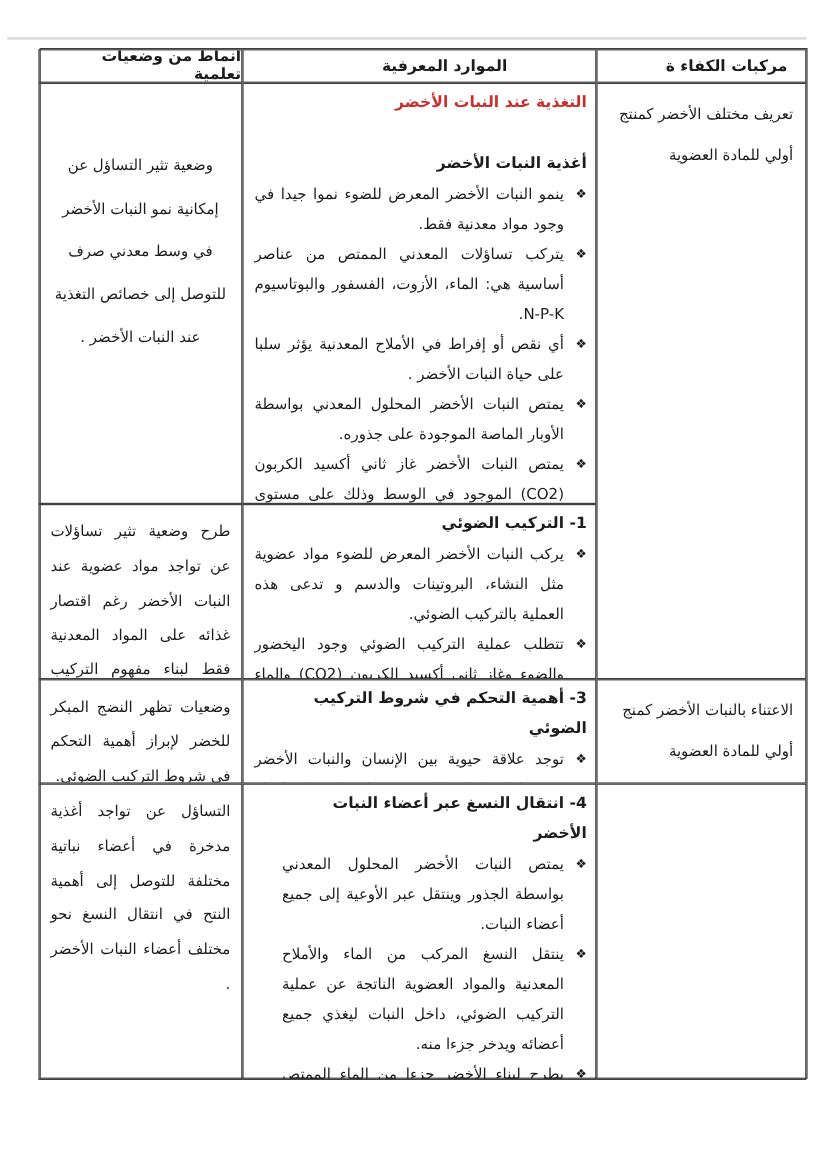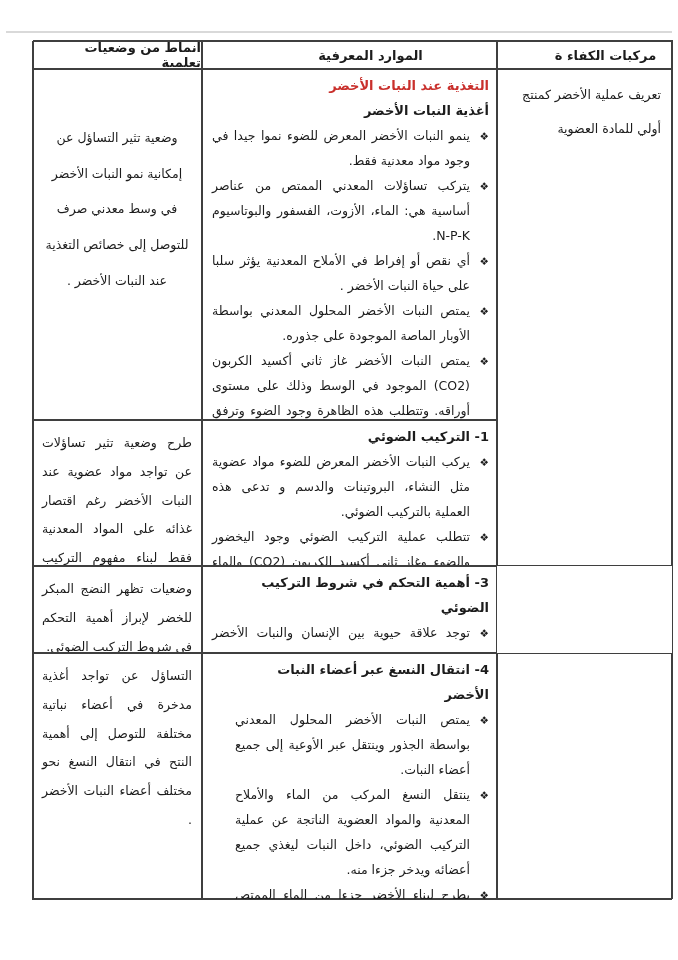--- a/index.html
+++ b/index.html
@@ -36,21 +36,21 @@
   }
   
   .comp-cell { padding: 8px 10px; line-height: 2.7; text-align: right; font-size: 12.5px; }
   .comp-span2 { grid-column: 1; grid-row: 2 / span 2; }
   
   .res-cell { padding: 3px 7px 3px 9px; }
   .res-title-red {
     color: var(--title_red, #c9302c);
     font-weight: bold; font-size: 13px; line-height: 25px;
   }
-  .res-subtitle { font-weight: bold; font-size: 13px; line-height: 25px; }
+  .res-subtitle { font-weight: bold; font-size: 13px; line-height: 25px; margin-top: 26px; }
   .res-heading { font-weight: bold; font-size: 13px; line-height: 25px; }
   .bullet-row { display: flex; line-height: 25px; }
   .bullet-marker {
     flex: 0 0 19px; font-size: 10.5px; text-align: right;
     padding-top: 1px; color: #1c1c1c;
   }
   .bullet-text { flex: 1 1 auto; text-align: justify; }
   
   .sit-cell { padding: 8px 9px; line-height: 2.3; text-align: justify; }
   .sit-first { padding-top: 50px; line-height: 2.85; text-align: center; }
@@ -66,21 +66,21 @@
     <span>مركبات الكفاء ة</span>
   </div>
   <div class="cell hcell">
     <span>الموارد المعرفية</span>
   </div>
   <div class="cell hcell">
     <span>أنماط من وضعيات تعلمية</span>
   </div>
 
   <div class="cell comp-cell comp-span2">
-    <span>تعريف عملية الأخضر كمنتج أولي للمادة العضوية</span>
+    <span>تعريف مختلف الأخضر كمنتج أولي للمادة العضوية</span>
   </div>
 
   <div class="cell res-cell" style="grid-column:2; grid-row:2;">
     <div class="res-title-red">التغذية عند النبات الأخضر</div>
     <div class="res-subtitle">أغذية النبات الأخضر</div>
     <div class="bullet-row">
       <span class="bullet-marker">❖</span>
       <span class="bullet-text">ينمو النبات الأخضر المعرض للضوء نموا جيدا في وجود مواد معدنية فقط.</span>
     </div>
     <div class="bullet-row">
@@ -114,20 +114,23 @@
     <div class="bullet-row">
       <span class="bullet-marker">❖</span>
       <span class="bullet-text">تتطلب عملية التركيب الضوئي وجود اليخضور والضوء وغاز ثاني أكسيد الكربون (CO2) والماء والأملاح المعدنية.</span>
     </div>
   </div>
 
   <div class="cell sit-cell" style="grid-column:3; grid-row:3;">
     <span>طرح وضعية تثير تساؤلات عن تواجد مواد عضوية عند النبات الأخضر رغم اقتصار غذائه على المواد المعدنية فقط لبناء مفهوم التركيب الضوئي.</span>
   </div>
 
+  <div class="cell comp-cell" style="grid-column:1; grid-row:4;">
+    <span>الاعتناء بالنبات الأخضر كمنج أولي للمادة العضوية</span>
+  </div>
 
   <div class="cell res-cell" style="grid-column:2; grid-row:4;">
     <div class="res-heading">3- أهمية التحكم في شروط التركيب الضوئي</div>
     <div class="bullet-row">
       <span class="bullet-marker">❖</span>
       <span class="bullet-text">توجد علاقة حيوية بين الإنسان والنبات الأخضر كمنتج اولي للمادة العضوية مما يتطلب المحافظة عليه.</span>
     </div>
   </div>
 
   <div class="cell sit-cell" style="grid-column:3; grid-row:4;">

